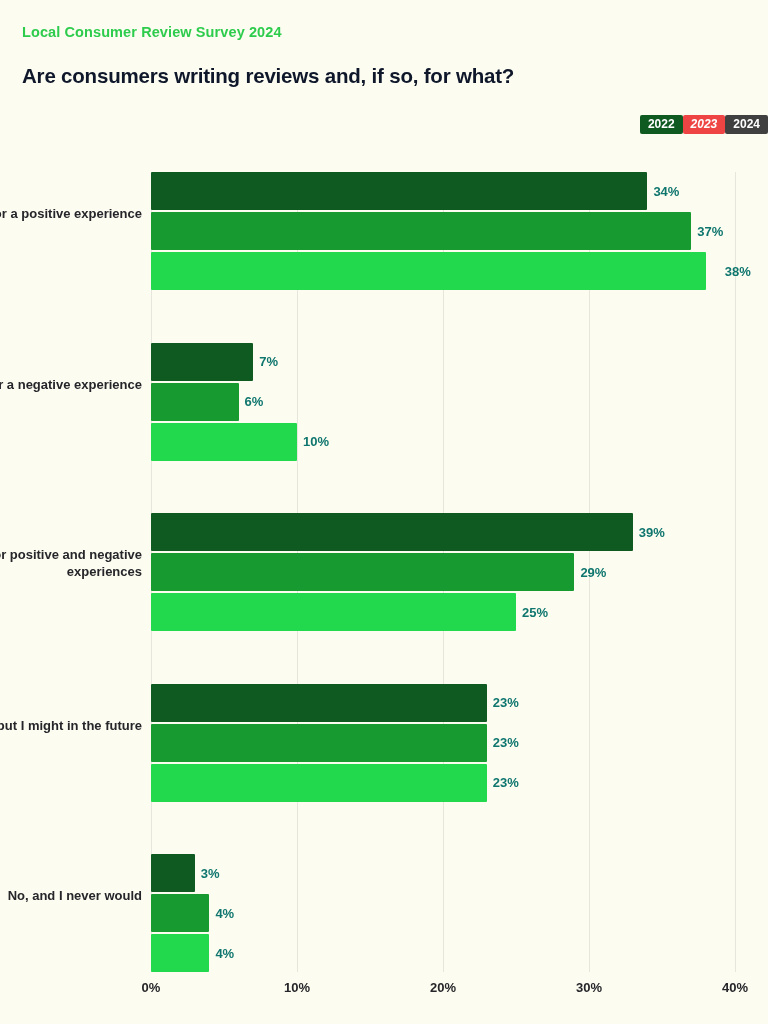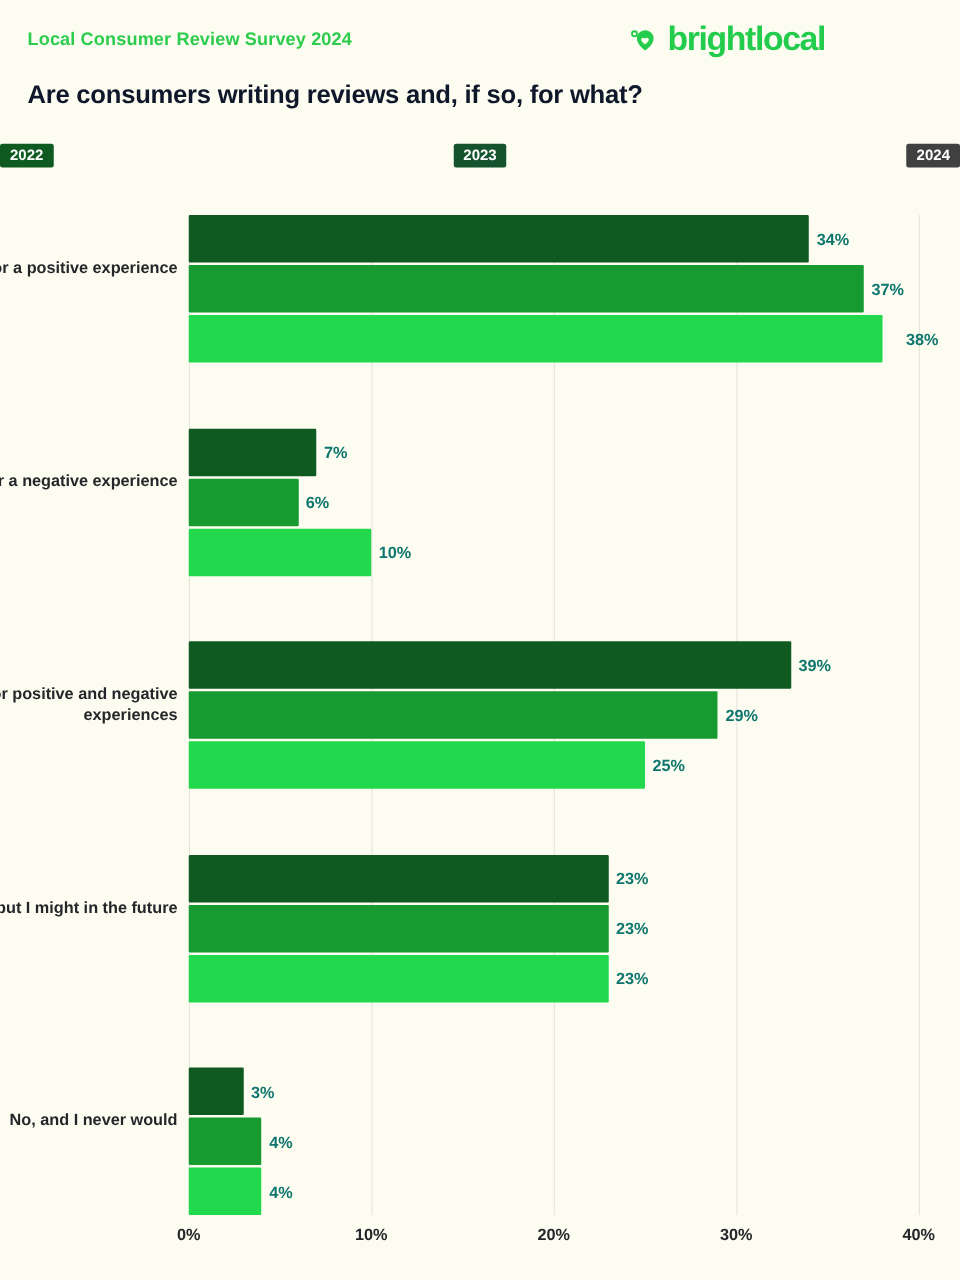--- a/index.html
+++ b/index.html
@@ -30,21 +30,21 @@
   }
   #logo .mark{width:26px;height:26px;display:block;}
   #logo .wordmark{
     font-size:27px;font-weight:bold;color:#23cc4c;
     letter-spacing:-1.1px;line-height:1;
   }
 
   
   #legend{
     position:absolute;left:0;top:115px;width:768px;
-    display:flex;justify-content:space-between;gap:20px;
+    display:flex;justify-content:flex-end;gap:0;
   }
   .legend-item{
     color:#ffffff;font-size:12px;font-weight:bold;
     padding:3px 8px 4px 8px;border-radius:2px;line-height:1;
   }
 
   
   #plot{position:absolute;left:0;top:0;width:768px;height:1024px;}
   .gridline{position:absolute;width:1px;background:#e6e6dd;top:172px;height:800px;}
   .tick-label{
@@ -67,35 +67,25 @@
     font-size:13px;font-weight:bold;color:#0f766e;
     padding-left:6px;white-space:nowrap;
   }
 </style>
 </head>
 <body>
 
 <div id="header">
   <div id="eyebrow">Local Consumer Review Survey 2024</div>
   <div id="heading">Are consumers writing reviews and, if so, for what?</div>
-  <div id="logo">
-    <span class="mark">
-      <svg viewBox="0 0 26 26" width="26" height="26" aria-hidden="true">
-        <path d="M13.2 5.2c-3.7 0-6.7 2.9-6.7 6.5 0 4.6 5.3 8.6 6.2 9.3.3.2.7.2 1 0 .9-.7 6.2-4.7 6.2-9.3 0-3.6-3-6.5-6.7-6.5z" fill="#23cc4c"></path>
-        <circle cx="4.6" cy="8.0" r="2.0" fill="none" stroke="#23cc4c" stroke-width="1.5"></circle>
-        <path d="M13.0 16.3c-1.6-1.2-3.0-2.3-3.0-3.6 0-.9.7-1.5 1.5-1.5.6 0 1.1.3 1.5.8.4-.5.9-.8 1.5-.8.8 0 1.5.6 1.5 1.5 0 1.3-1.4 2.4-3.0 3.6z" fill="#fcfcf1"></path>
-      </svg>
-    </span>
-    <span class="wordmark">brightlocal</span>
-  </div>
 </div>
 
 <div id="legend">
     <div class="legend-item" style="background: rgb(14, 90, 33);">2022</div>
-    <div class="legend-item" style="background: #14532d;">2023</div>
+    <div class="legend-item" style="background: #ef4444; font-style: italic;">2023</div>
     <div class="legend-item" style="background: #404040;">2024</div>
   </div>
 
 <div id="plot">
     <div class="gridline" style="left: 151px;"></div>
     <div class="gridline" style="left: 297px;"></div>
     <div class="gridline" style="left: 443px;"></div>
     <div class="gridline" style="left: 589px;"></div>
     <div class="gridline" style="left: 735px;"></div>
     <div class="tick-label" style="left: 151px;">0%</div>

